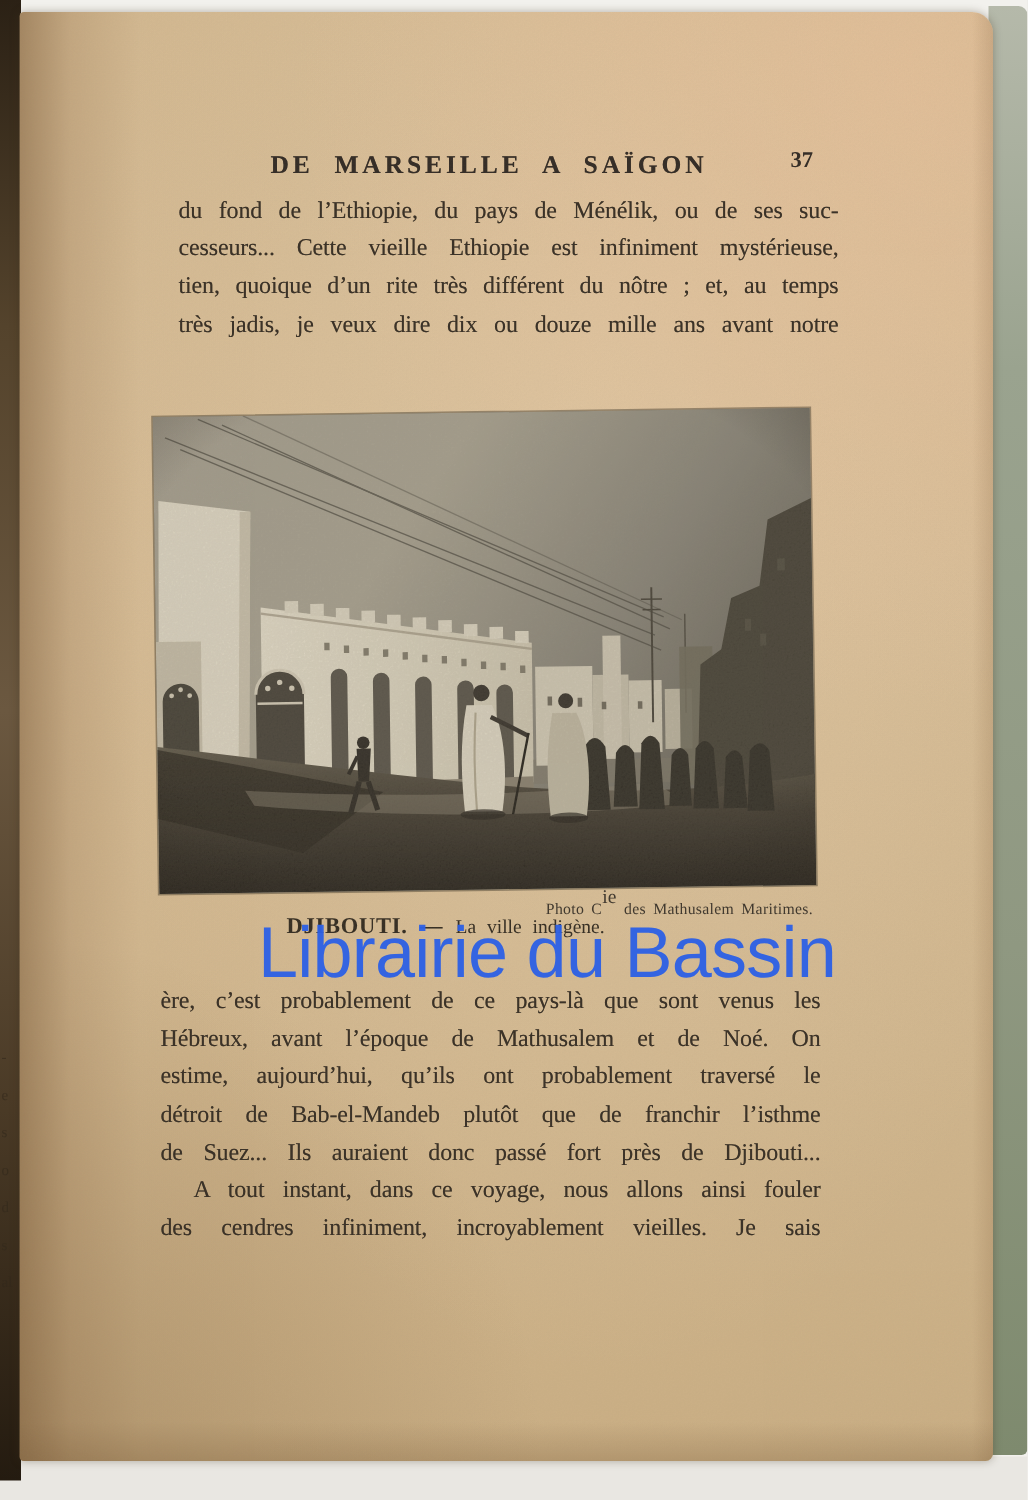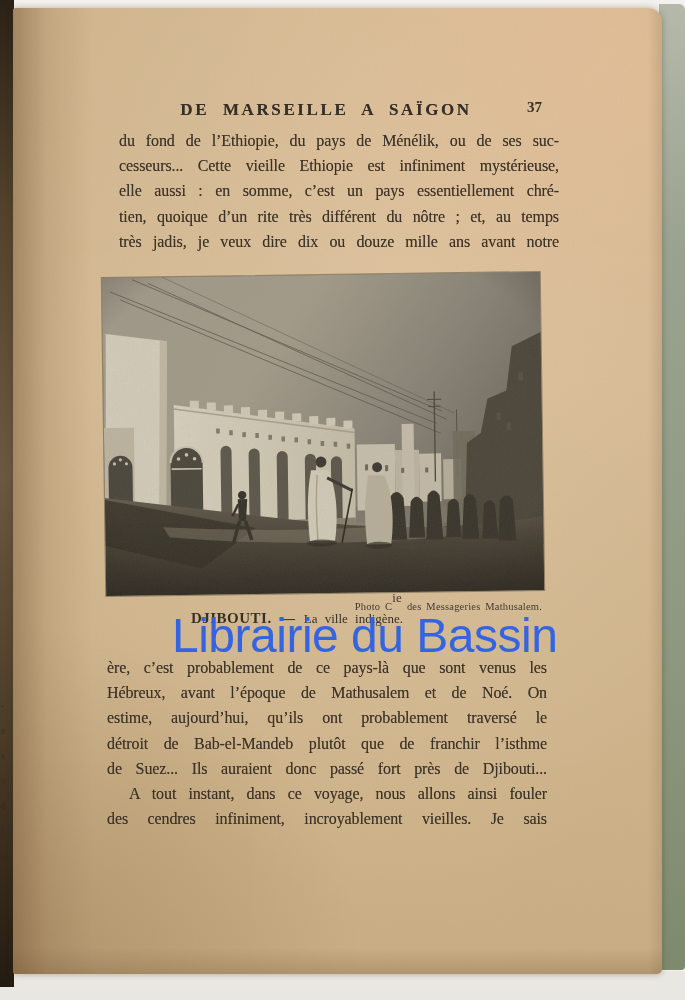--- a/index.html
+++ b/index.html
@@ -91,21 +91,20 @@
 
     <div class="running-header">
       <div class="running-title">DE MARSEILLE A SAÏGON</div>
       <div class="page-number">37</div>
     </div>
 
     <div class="para p1">
 
     <div class="line">du fond de l’Ethiopie, du pays de Ménélik, ou de ses suc-</div>
         <div class="line">cesseurs... Cette vieille Ethiopie est infiniment mystérieuse,</div>
-        <div class="line">elle aussi : en somme, c’est un pays essentiellement chré-</div>
         <div class="line">tien, quoique d’un rite très différent du nôtre ; et, au temps</div>
         <div class="line">très jadis, je veux dire dix ou douze mille ans avant notre</div>
       </div>
 
     <figure class="photo">
       <svg viewBox="0 0 437 318" preserveAspectRatio="none">
         <defs>
           <linearGradient id="sky" x1="0" y1="0" x2="1" y2="0.5">
             <stop offset="0" stop-color="#a8a294"></stop>
               <stop offset="0.4" stop-color="#aca695"></stop>
@@ -254,21 +253,21 @@
         <circle cx="272" cy="193" r="5" fill="#2a2620"></circle>
         <path d="M263,201 C258,228 259,250 261,270 L285,270 C289,242 286,215 279,201 Z" fill="#c7bfa9"></path>
         <ellipse cx="273" cy="271" rx="13" ry="3.5" fill="#1b1712" opacity="0.7"></ellipse>
 
         <rect x="0" y="0" width="437" height="318" filter="url(#ph-grain)" opacity="0.22"></rect>
         <rect x="0" y="0" width="437" height="318" fill="url(#vig)"></rect>
       </svg>
     </figure>
 
     <div class="credit">
-      <span>Photo C</span><sup>ie</sup><span> des Messageries Mathusalem.</span>
+      <span>Photo C</span><sup>ie</sup><span> des Mathusalem Maritimes.</span>
     </div>
 
     <div class="caption">
       <strong>DJIBOUTI. — </strong><span>La ville indigène.</span>
     </div>
 
     <div class="watermark">Librairie du Bassin</div>
 
     <div class="para p23">
 

